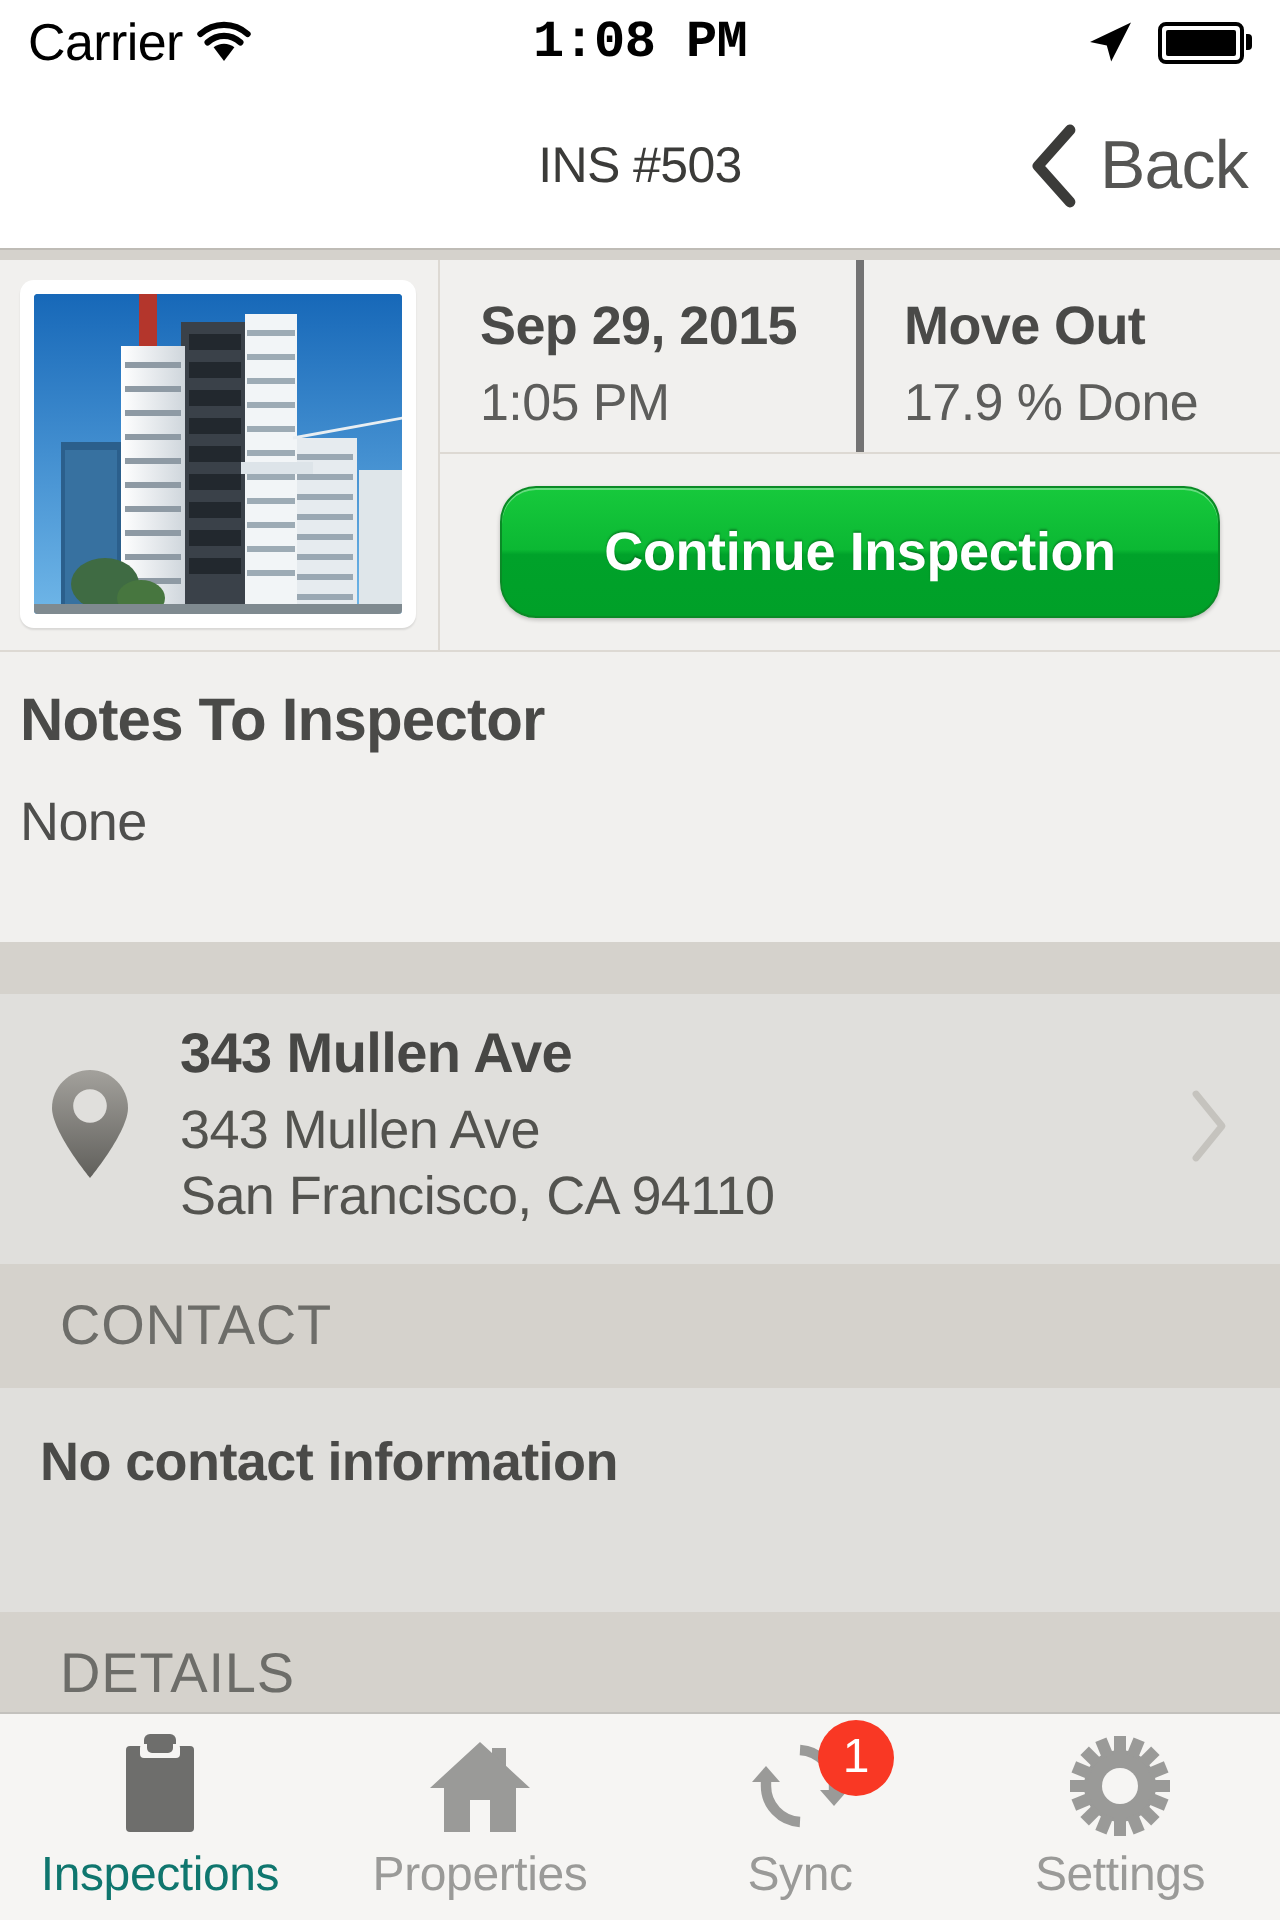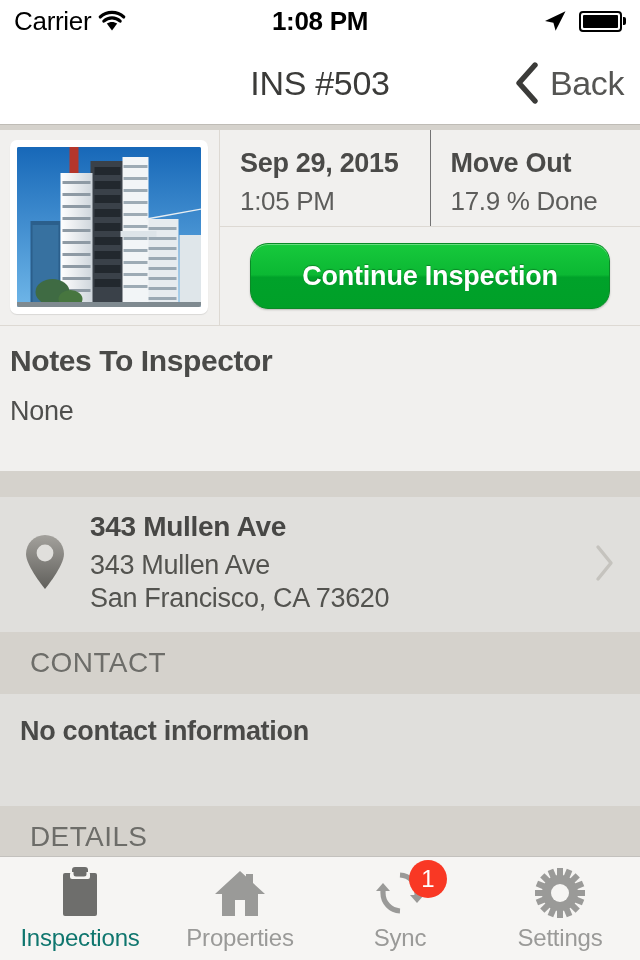--- a/index.html
+++ b/index.html
@@ -16,20 +16,21 @@
     height:42px; background:#ffffff;
     display:flex; align-items:center;
     padding:0 14px; position:relative;
   }
   .sb-left { display:flex; align-items:center; gap:6px; }
   .sb-carrier { font-size:26px; color:#000; letter-spacing:-0.3px; }
   .sb-center {
     position:absolute; left:0; right:0; text-align:center;
     font-size:26px; font-weight:bold; color:#000; letter-spacing:-0.3px;
     pointer-events:none;
+    font-family:Liberation Mono, monospace;
   }
   .sb-right {
     margin-left:auto; display:flex; align-items:center; gap:11px;
     position:relative; z-index:2;
   }
   .wifi-icon { display:block; }
   .loc-icon { display:block; }
   .battery { display:flex; align-items:center; }
   .battery-body {
     width:43px; height:21px; border:2px solid #000; border-radius:4px;
@@ -46,21 +47,21 @@
     display:flex; align-items:center; position:relative;
     padding:0 16px;
     justify-content:flex-end;
   }
   .nav-back {
     display:flex; align-items:center; gap:10px; cursor:pointer; z-index:2;
   }
   .nav-back-label { font-size:34px; color:#555553; letter-spacing:-0.4px; }
   .nav-title {
     position:absolute; left:0; right:0; text-align:center;
-    font-size:34px; color:#3b3b39; letter-spacing:-0.3px;
+    font-size:25px; color:#3b3b39; letter-spacing:-0.3px;
     pointer-events:none;
   }
   .nav-sep { height:5px; background:#d5d2cc; }
   .nav-sep-top { height:1px; background:#bfbcb6; }
 
   
   .summary {
     background:#f1f0ee; display:flex; height:195px;
   }
   .thumb-wrap {
@@ -75,21 +76,21 @@
   }
   .thumb-img {
     width:100%; height:100%; border-radius:2px; overflow:hidden;
     position:relative; background:#1a6fb5;
   }
   .summary-right { flex:1; display:flex; flex-direction:column; }
   .meta-row { display:flex; height:97px; border-bottom:1px solid #ddd9d3; }
   .meta-cell {
     flex:1; padding:18px 0 0 20px; display:flex; flex-direction:column; gap:7px;
   }
-  .meta-cell + .meta-cell { border-left:1px solid #737373; }
+  .meta-cell + .meta-cell { border-left:4px solid #737373; }
   .meta-title { font-size:27px; font-weight:bold; color:#4a4a48; letter-spacing:-0.3px; }
   .meta-sub { font-size:26px; color:#5d5d5b; letter-spacing:-0.3px; }
   .btn-row { flex:1; display:flex; align-items:center; justify-content:center; }
   .continue-btn {
     width:360px; height:66px; border-radius:18px;
     background:linear-gradient(to bottom,#17c93c 0%,#0bb833 48%,#00a22a 52%,#00a028 100%);
     border:1px solid #0a8a26;
     color:#ffffff; font-size:27px; font-weight:bold; letter-spacing:-0.2px;
     display:flex; align-items:center; justify-content:center; cursor:pointer;
     text-shadow:0 -1px 1px rgba(0,0,0,0.28);
@@ -317,21 +318,21 @@
             <stop offset="100%" stop-color="#605f5b"></stop>
           </linearGradient>
         </defs>
         <path d="M22 2 C11.5 2 3 10.5 3 21 C3 33 22 56 22 56 C22 56 41 33 41 21 C41 10.5 32.5 2 22 2 Z" fill="url(#pingrad)"></path>
         <circle cx="22" cy="20" r="8.4" fill="#e0dfdc"></circle>
       </svg>
     </div>
     <div class="addr-text">
       <div class="addr-title">343 Mullen Ave</div>
       <div class="addr-line">343 Mullen Ave</div>
-      <div class="addr-line">San Francisco, CA 73620</div>
+      <div class="addr-line">San Francisco, CA 94110</div>
     </div>
     <div class="chev-wrap">
       <svg width="22" height="38" viewBox="0 0 22 38">
         <path d="M4 3 L17 19 L4 35" stroke="#c5c3be" stroke-width="3.4" fill="none" stroke-linecap="round" stroke-linejoin="round"></path>
       </svg>
     </div>
   </div>
 
   <div class="section-head">
     <span class="section-head-label">CONTACT</span>

